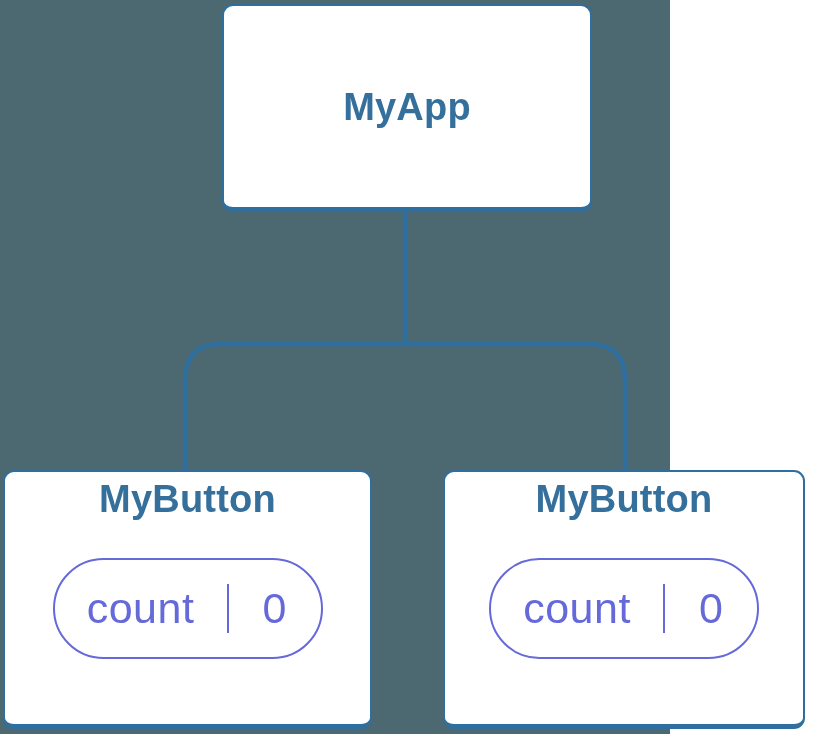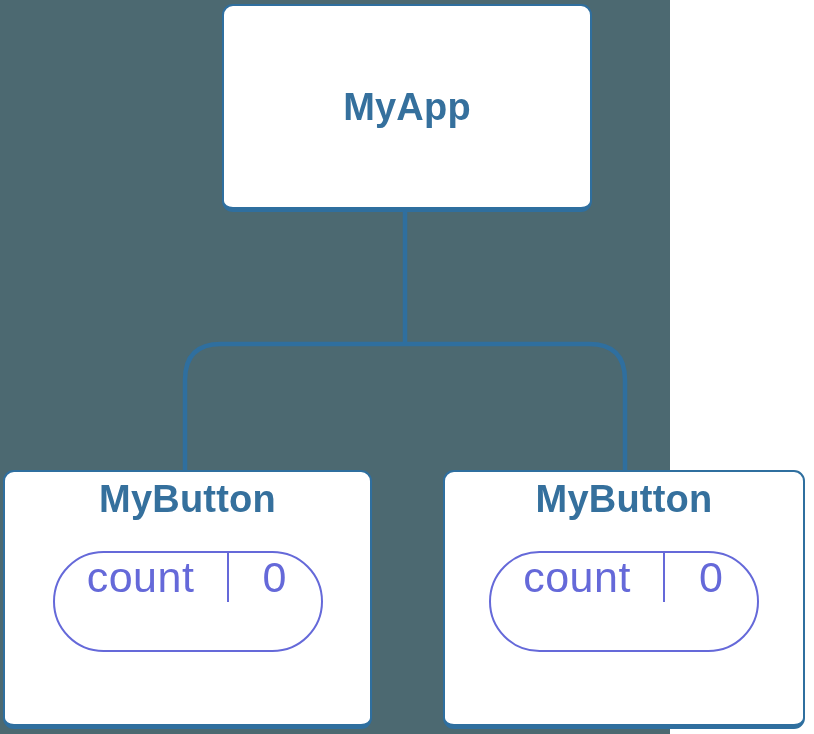--- a/index.html
+++ b/index.html
@@ -60,27 +60,27 @@
   .node-title {
     color: var(--title);
     font-size: 38px;
     font-weight: 600;
     line-height: 54px;
     letter-spacing: 0.2px;
     white-space: nowrap;
   }
   .node-child .node-title { }
   .state-pill {
-    margin-top: 25px;
+    margin-top: 32px;
     width: 270px;
     height: 101px;
     border: 2px solid var(--accent);
     border-radius: 60px;
     display: flex;
-    align-items: flex-start;
+    align-items: center;
     color: var(--accent);
     font-size: 43px;
     font-weight: 400;
     overflow: hidden;
   }
   .state-key {
     flex: 0 0 172px;
     display: flex;
     align-items: center;
     justify-content: center;

